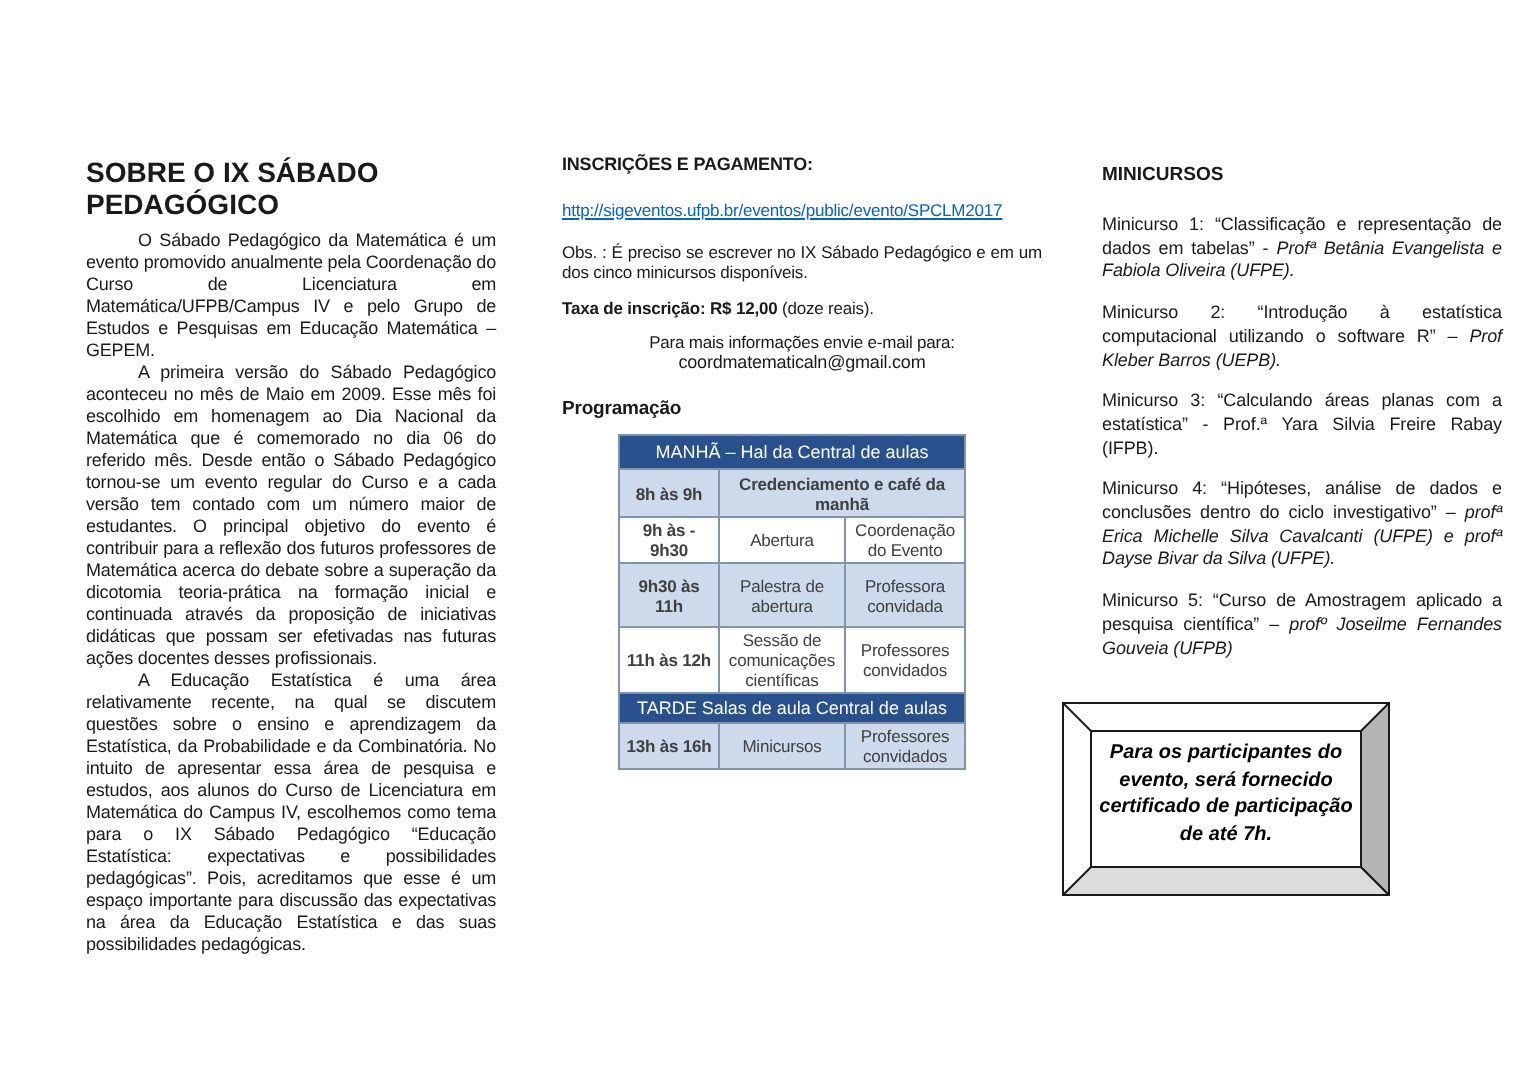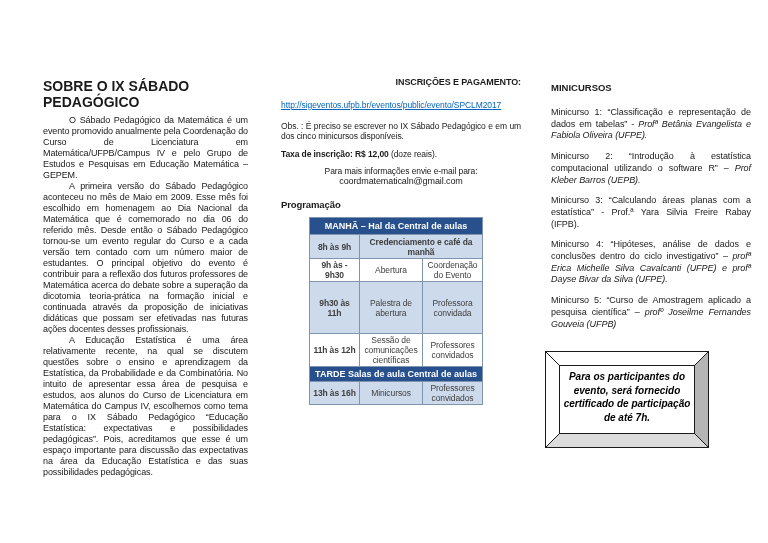--- a/index.html
+++ b/index.html
@@ -10,49 +10,49 @@
   }
   .col{position:absolute}
 
   
   .col-left{left:43px;top:78px;width:205px}
   .col-left h2{font-size:14px;margin:0 0 5px 0;font-weight:bold;letter-spacing:0}
   .col-left p{font-size:9px;line-height:11px;text-align:justify;margin:0;text-indent:26px;letter-spacing:-0.1px}
 
   
   .col-mid{left:281px;top:78px;width:240px;font-size:8.5px;line-height:9.5px;letter-spacing:-0.1px}
-  .mid-title{font-size:9px;text-align:right;margin:0 0 13px 0;font-weight:bold}
+  .mid-title{font-size:9px;text-align:left;margin:0 0 13px 0;font-weight:bold}
   .periodo{margin:0;text-align:justify;text-align-last:justify}
   .reg-link{display:block;color:#0563C1;text-decoration:underline;margin-top:0;white-space:nowrap}
   .col-mid p{margin:0}
   .p-obs{margin-top:12px !important;text-align:justify}
   .p-local{margin-top:8px !important;text-align:justify}
   .p-taxa{margin-top:9px !important}
   .p-center{margin-top:7px !important;text-align:center}
   .p-email{margin-top:1px !important;text-align:center;font-weight:normal;font-size:9px}
   .prog-title{font-size:9.5px;font-weight:bold;margin:13px 0 8px 0}
 
   table.schedule{border-collapse:collapse;table-layout:fixed;width:173px;margin-left:28px}
   table.schedule td{
     border:1px solid #7f95ad;text-align:center;vertical-align:middle;
     font-size:8.5px;line-height:10px;color:#404040;padding:1px 2px;letter-spacing:-0.1px;
   }
-  tr.hdr td{background:#27508D;color:#ffffff;font-weight:bold;font-size:9px;letter-spacing:0}
+  tr.hdr td{background:#27508D;color:#ffffff;font-weight:normal;font-size:9px;letter-spacing:0}
   tr.shade td{background:#CDDAEB}
   td.time{font-weight:bold}
   td.cred{font-weight:bold}
 
   
   .col-right{left:551px;top:82px;width:200px}
   .col-right h3{font-size:9.5px;margin:0 0 14px 0;font-weight:bold}
   .col-right p{font-size:9px;line-height:11.7px;text-align:justify;margin:0 0 9px 0;letter-spacing:-0.05px}
   .col-right p i{font-style:italic}
 
   
-  .cert-box{position:absolute;left:545px;top:351px;width:164px;height:97px}
+  .cert-box{position:absolute;left:531px;top:351px;width:164px;height:97px}
   .cert-box svg{position:absolute;left:0;top:0}
   .cert-text{
     position:absolute;left:16px;top:19px;width:132px;text-align:center;
     font-size:10px;line-height:13.5px;font-weight:bold;font-style:italic;color:#000;
   }
 </style>
 </head>
 <body>
 
 <div>
@@ -91,21 +91,21 @@
       </tr>
       <tr class="shade" style="height:24px">
         <td class="time">8h às 9h</td>
         <td colspan="2" class="cred">Credenciamento e café da manhã</td>
       </tr>
       <tr style="height:23px">
         <td class="time">9h às - 9h30</td>
         <td>Abertura</td>
         <td>Coordenação do Evento</td>
       </tr>
-      <tr class="shade" style="height:52px">
+      <tr class="shade" style="height:32px">
         <td class="time">9h30 às 11h</td>
         <td>Palestra de abertura</td>
         <td>Professora convidada</td>
       </tr>
       <tr style="height:31px">
         <td class="time">11h às 12h</td>
         <td>Sessão de comunicações científicas</td>
         <td>Professores convidados</td>
       </tr>
       <tr class="hdr" style="height:15px">

